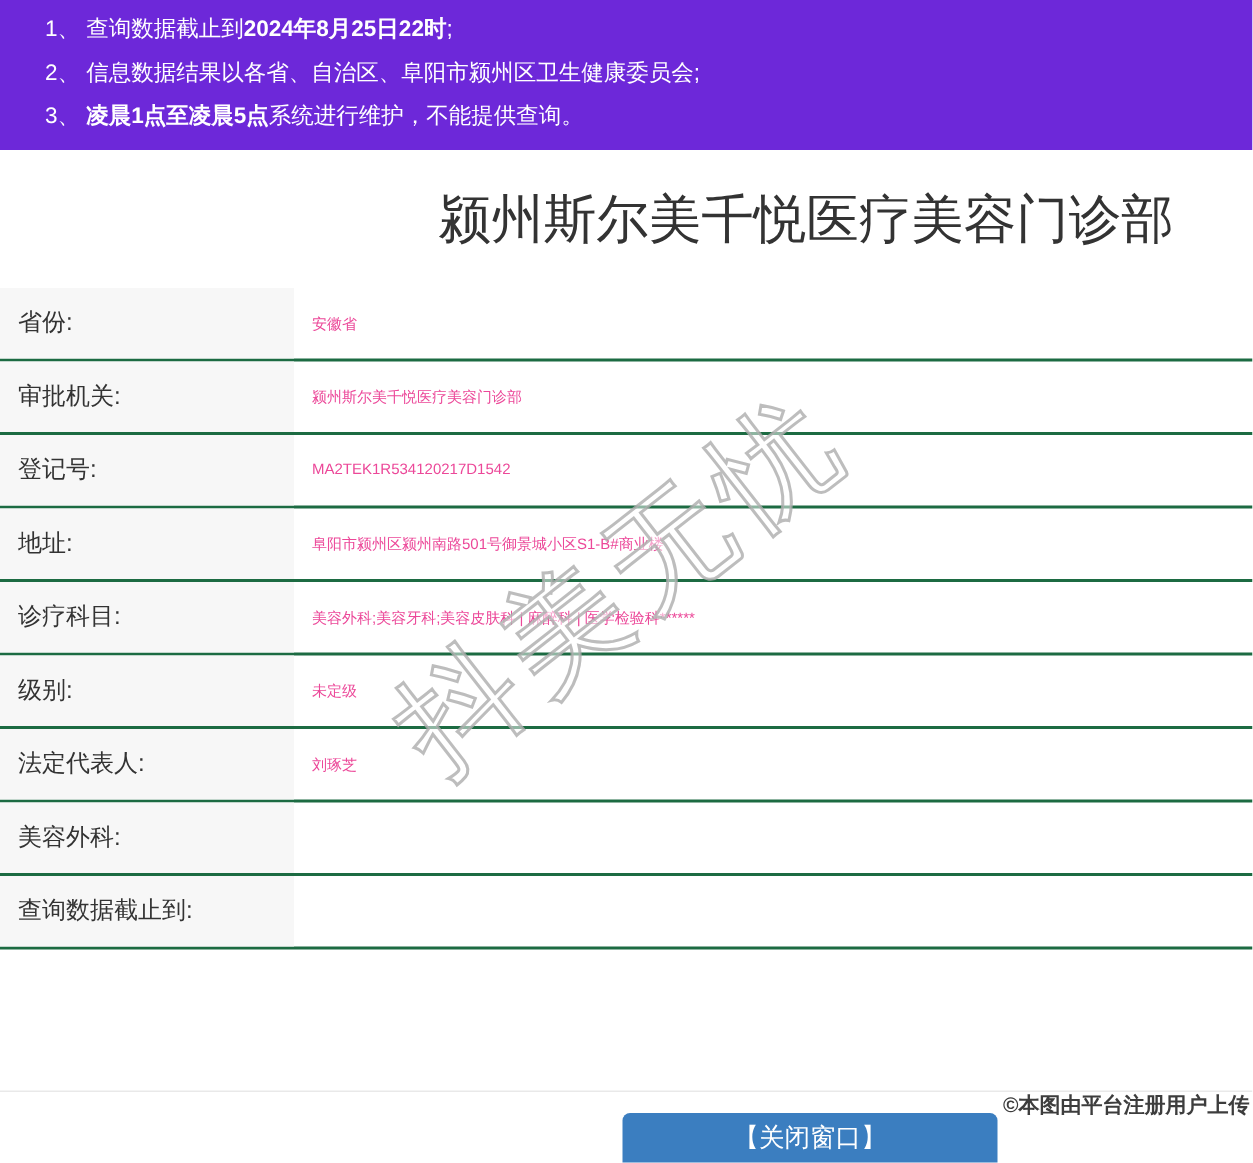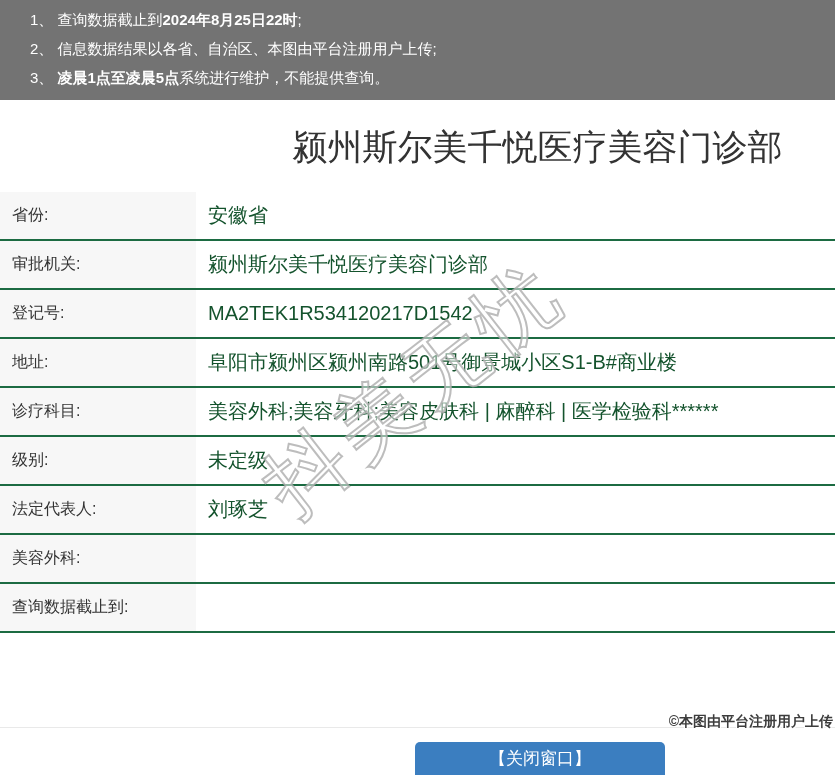--- a/index.html
+++ b/index.html
@@ -8,21 +8,21 @@
     position:relative;
     overflow:hidden;
     background:#ffffff;
     font-family:"Liberation Sans","DejaVu Sans",sans-serif;
     color:#333333;
   }
 
   
   .banner {
     width:835px; height:100px;
-    background:#737373;
+    background:#6d28d9;
     color:#ffffff;
     padding:5px 10px 0 30px;
     font-size:15px;
   }
   .notice { line-height:29px; white-space:nowrap; }
   .notice b { font-weight:700; }
 
   
   .title {
     width:835px;
@@ -48,22 +48,22 @@
     background:#f7f7f7;
     display:flex; align-items:center;
     padding-left:12px;
     font-size:16px;
     color:#333333;
   }
   .cell-value {
     flex:1;
     display:flex; align-items:center;
     padding-left:12px;
-    font-size:20px;
-    color:#14532d;
+    font-size:10px;
+    color:#ec4899;
     white-space:nowrap;
   }
 
   
   .footer-divider {
     position:absolute; left:0; top:727px;
     width:835px; height:1px;
     background:#e9e9e9;
   }
 
@@ -76,21 +76,21 @@
     border-radius:5px;
     color:#ffffff;
     font-size:17px;
     font-family:inherit;
     padding-bottom:10px;
     cursor:pointer;
   }
 
   
   .copyright {
-    position:absolute; right:2px; top:713px;
+    position:absolute; right:2px; top:728px;
     font-size:14px;
     font-weight:bold;
     color:#3d3d3d;
     letter-spacing:0px;
     text-shadow:
       -1px -1px 0 #fff, 1px -1px 0 #fff,
       -1px  1px 0 #fff, 1px  1px 0 #fff,
        0   -1px 0 #fff, 0    1px 0 #fff,
       -1px  0   0 #fff, 1px  0   0 #fff;
     white-space:nowrap;
@@ -107,21 +107,21 @@
     -webkit-text-stroke:2px rgba(172,172,172,0.8);
     z-index:5;
     pointer-events:none;
   }
 </style>
 </head>
 <body>
 
 <div class="banner">
   <div class="notice"><span>1、 </span><span>查询数据截止到</span><b>2024年8月25日22时</b><span>;</span></div>
-  <div class="notice"><span>2、 </span><span>信息数据结果以各省、自治区、本图由平台注册用户上传;</span><b></b><span></span></div>
+  <div class="notice"><span>2、 </span><span>信息数据结果以各省、自治区、阜阳市颍州区卫生健康委员会;</span><b></b><span></span></div>
   <div class="notice"><span>3、 </span><span></span><b>凌晨1点至凌晨5点</b><span>系统进行维护，不能提供查询。</span></div>
 </div>
 
 <div class="title">颍州斯尔美千悦医疗美容门诊部</div>
 
 <div class="info-table">
   <div class="row">
     <div class="cell-label">省份:</div>
     <div class="cell-value">安徽省</div>
   </div>

